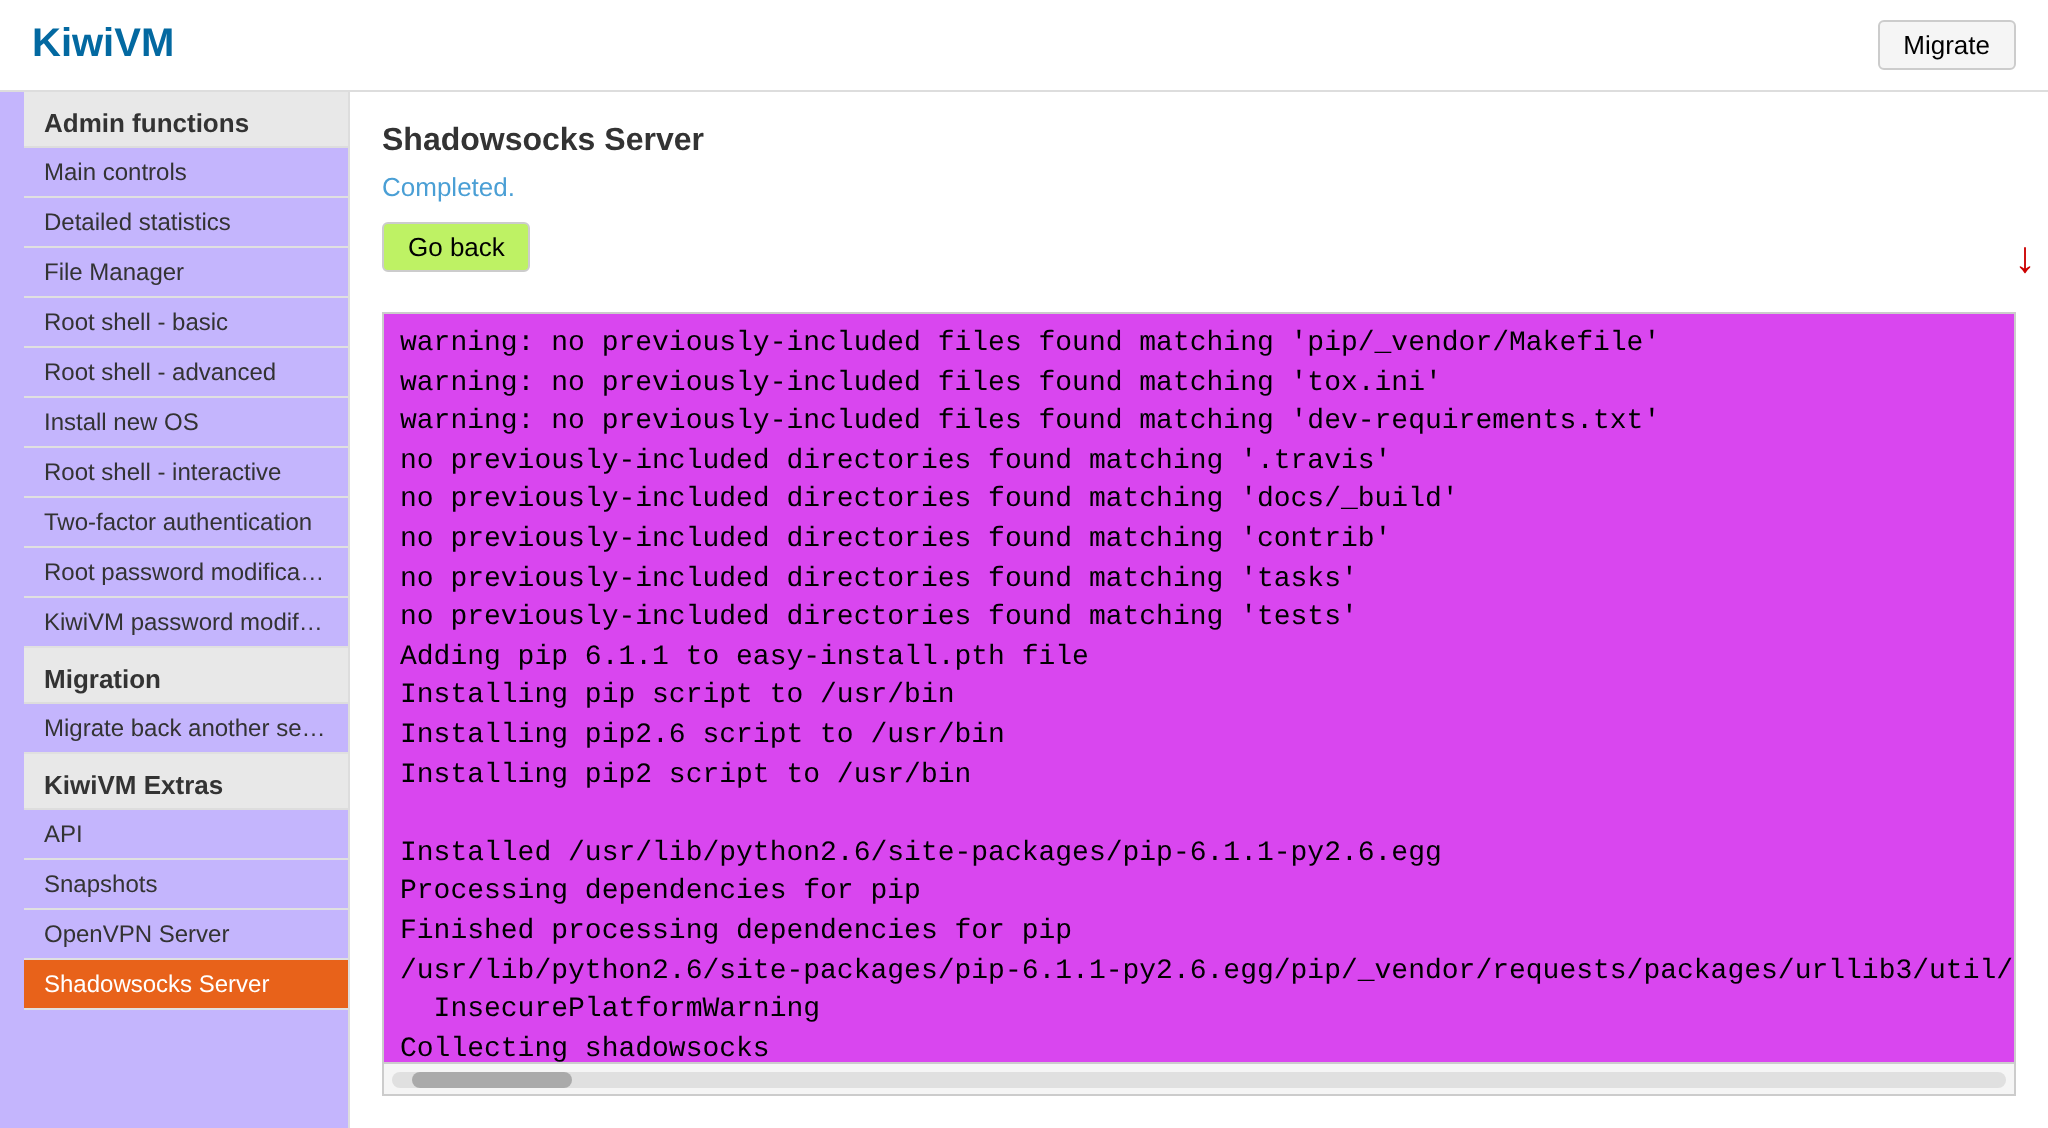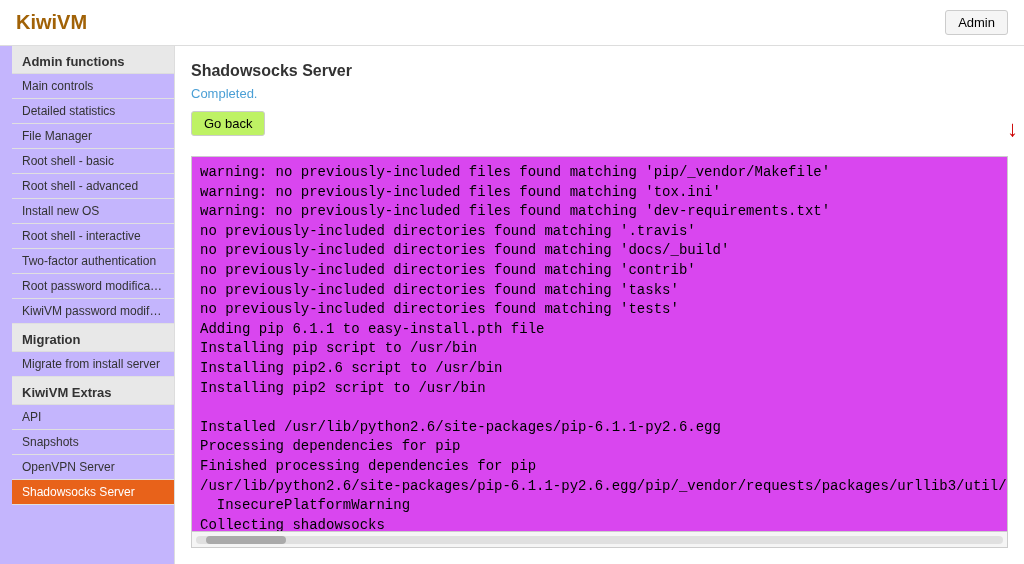--- a/index.html
+++ b/index.html
@@ -9,21 +9,21 @@
     #header {
       background: #fff;
       border-bottom: 1px solid #ddd;
       padding: 8px 16px;
       display: flex;
       align-items: center;
       justify-content: space-between;
       min-height: 46px;
     }
     #logo {
-      color: #a16207;
+      color: #0369a1;
       font-size: 20px;
       font-weight: bold;
     }
     #logoff-btn {
       border: 1px solid #ccc;
       background: #f5f5f5;
       padding: 4px 12px;
       cursor: pointer;
       font-size: 13px;
       border-radius: 3px;
@@ -153,39 +153,39 @@
       background: #aaa;
       border-radius: 4px;
       margin-left: 10px;
     }
   </style>
 </head>
 <body>
 
 <div id="header">
   <span id="logo">KiwiVM</span>
-  <button id="logoff-btn">Admin</button>
+  <button id="logoff-btn">Migrate</button>
 </div>
 
 <div id="main">
 
   <div id="sidebar">
       <div class="sidebar-section-title">Admin functions</div>
       <div class="sidebar-item">Main controls</div>
       <div class="sidebar-item">Detailed statistics</div>
       <div class="sidebar-item">File Manager</div>
       <div class="sidebar-item">Root shell - basic</div>
       <div class="sidebar-item">Root shell - advanced</div>
       <div class="sidebar-item">Install new OS</div>
       <div class="sidebar-item">Root shell - interactive</div>
       <div class="sidebar-item">Two-factor authentication</div>
       <div class="sidebar-item">Root password modification</div>
       <div class="sidebar-item">KiwiVM password modification</div>
       <div class="sidebar-section-title">Migration</div>
-      <div class="sidebar-item">Migrate from install server</div>
+      <div class="sidebar-item">Migrate back another server</div>
       <div class="sidebar-section-title">KiwiVM Extras</div>
       <div class="sidebar-item">API</div>
       <div class="sidebar-item">Snapshots</div>
       <div class="sidebar-item">OpenVPN Server</div>
       <div class="sidebar-item active">Shadowsocks Server</div>
     </div>
 
   <div id="content">
     <div id="page-title">Shadowsocks Server</div>
     <div id="status-text">Completed.</div>

